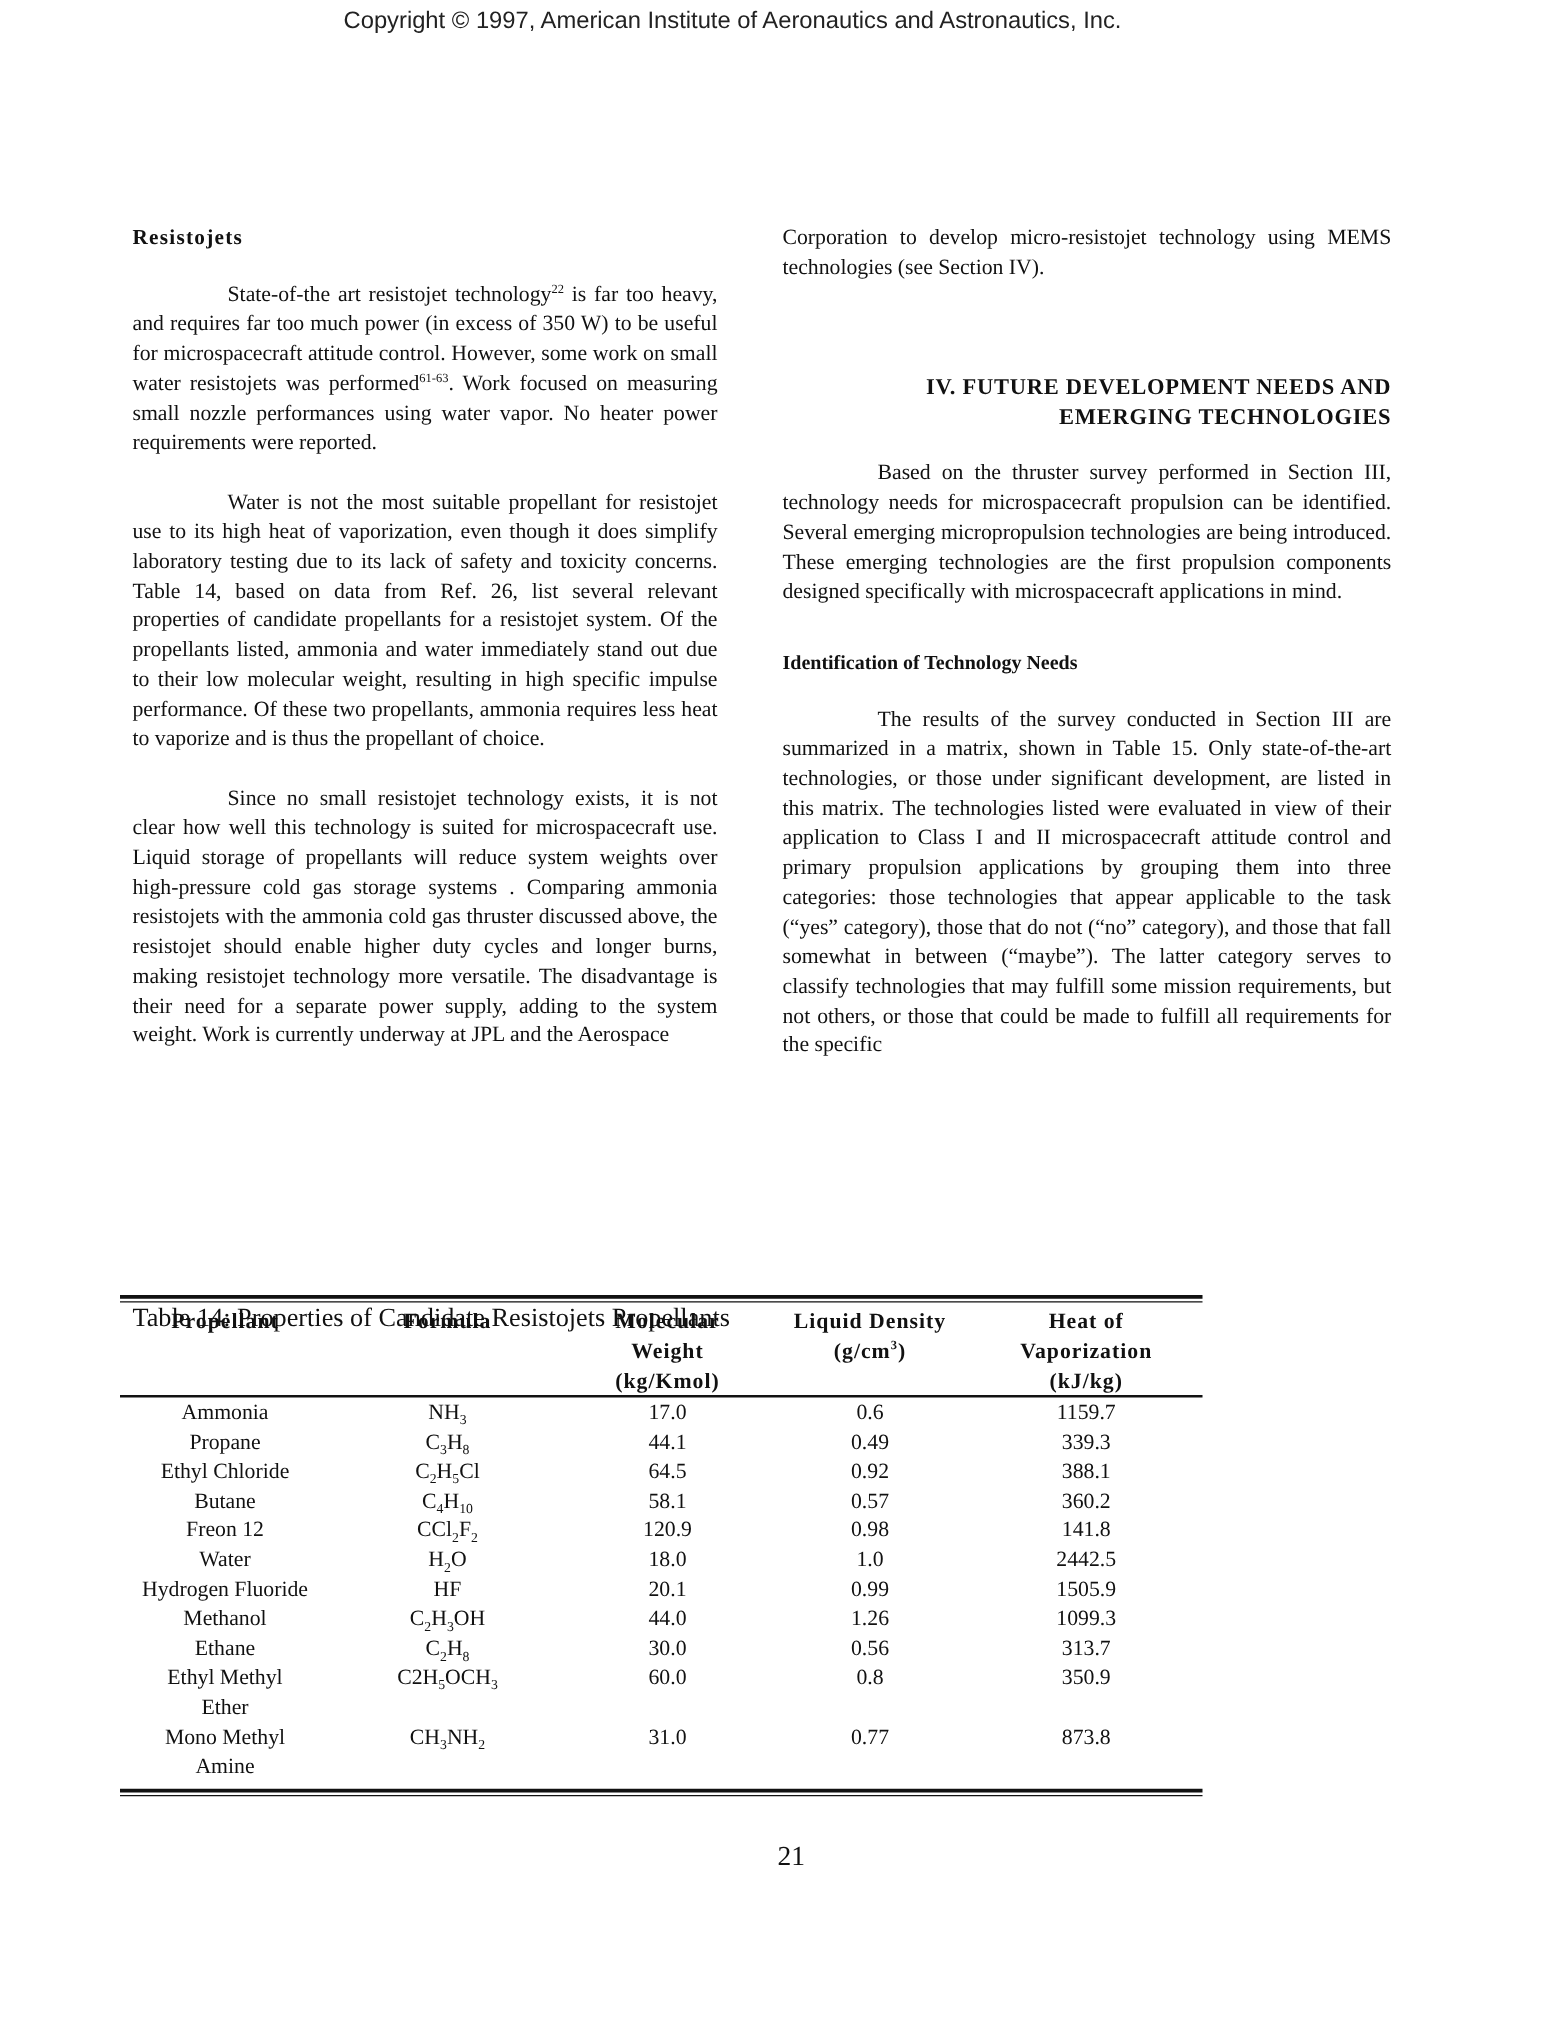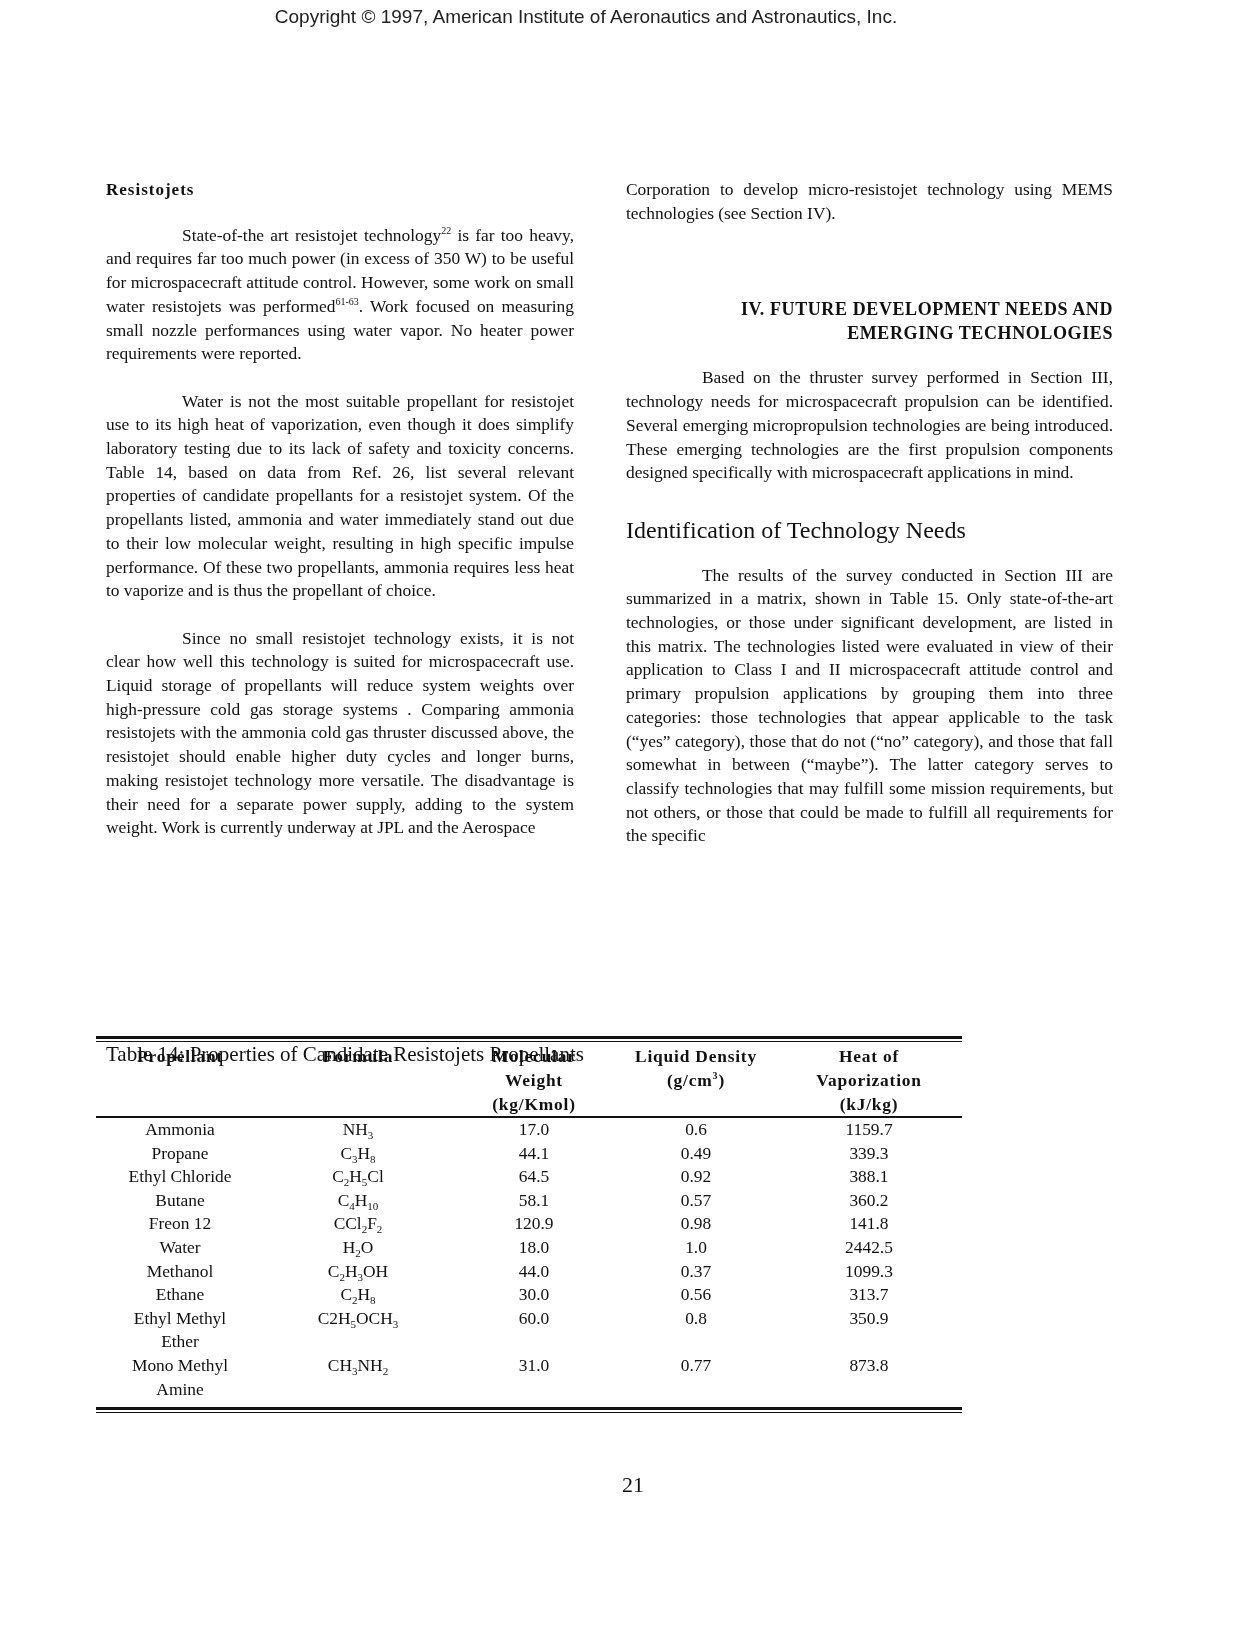--- a/index.html
+++ b/index.html
@@ -11,21 +11,21 @@
     position: absolute; top: 6px; left: 0; width: 1172px; text-align: center;
     font-family: "Liberation Sans", "DejaVu Sans", sans-serif; font-size: 19px; color: #222;
   }
   .col { position: absolute; top: 178px; width: 468px; font-size: 17.4px; line-height: 23.7px; }
   .col.left { left: 106px; }
   .col.right { left: 626px; width: 487px; }
   .col p { margin: 0; text-align: justify; }
   .col p.indent { text-indent: 76px; }
   .sec-head { font-weight: bold; letter-spacing: 1px; font-size: 17px; margin: 0 0 22px 0; }
   .section-title { font-weight: bold; text-align: right; font-size: 18px; line-height: 24px; letter-spacing: 0.6px; margin: 0; }
-  .subhead { font-weight: normal; font-size: 24px; margin: 0; }
+  .subhead { font-weight: bold; font-size: 16px; margin: 0; }
   .gap { height: 23.7px; }
   sup { font-size: 10px; vertical-align: super; line-height: 0; }
   sub { font-size: 11px; vertical-align: sub; line-height: 0; }
 
   .caption { position: absolute; top: 1042px; left: 106px; font-size: 21px; }
 
   .table-wrap { position: absolute; top: 1036px; left: 96px; width: 866px; }
   .rule-double { border-top: 3px solid #111; border-bottom: 1px solid #111; height: 2px; }
   .rule-single { border-top: 2px solid #111; }
   table { border-collapse: collapse; width: 100%; font-size: 17.4px; }
@@ -147,25 +147,34 @@
           <td class="c1">
             <div>Water</div>
           </td>
           <td class="c2"><span>H</span><sub>2</sub><span>O</span></td>
           <td class="c3">18.0</td>
           <td class="c4">1.0</td>
           <td class="c5">2442.5</td>
         </tr>
         <tr>
           <td class="c1">
+            <div>Hydrogen Fluoride</div>
+          </td>
+          <td class="c2"><span>HF</span></td>
+          <td class="c3">20.1</td>
+          <td class="c4">0.99</td>
+          <td class="c5">1505.9</td>
+        </tr>
+        <tr>
+          <td class="c1">
             <div>Methanol</div>
           </td>
           <td class="c2"><span>C</span><sub>2</sub><span>H</span><sub>3</sub><span>OH</span></td>
           <td class="c3">44.0</td>
-          <td class="c4">0.37</td>
+          <td class="c4">1.26</td>
           <td class="c5">1099.3</td>
         </tr>
         <tr>
           <td class="c1">
             <div>Ethane</div>
           </td>
           <td class="c2"><span>C</span><sub>2</sub><span>H</span><sub>8</sub></td>
           <td class="c3">30.0</td>
           <td class="c4">0.56</td>
           <td class="c5">313.7</td>

